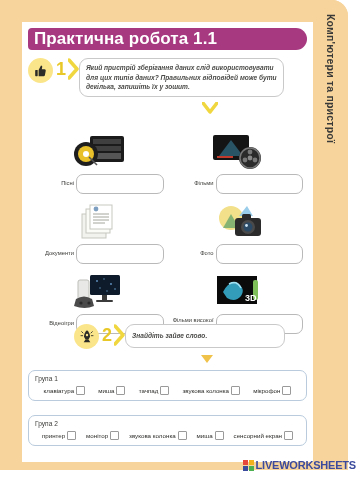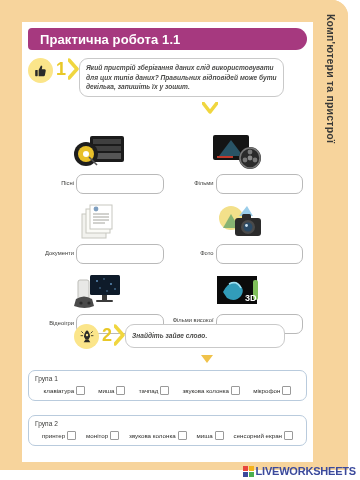--- a/index.html
+++ b/index.html
@@ -60,23 +60,23 @@
     position: absolute;
     left: 6px; top: 6px;
     width: 279px; height: 22px;
     background: #a6397f;
     border-radius: 4px 11px 11px 4px;
     display: flex;
     align-items: center;
   }
   .banner-title {
     color: #ffffff;
-    font-size: 13px;
+    font-size: 17px;
     font-weight: bold;
-    padding-left: 12px;
+    padding-left: 6px;
     letter-spacing: .1px;
   }
   
   .task {
     position: absolute;
     display: flex;
     align-items: flex-start;
   }
   .task-icon {
     width: 25px; height: 25px;
@@ -175,21 +175,21 @@
   .opt-box {
     width: 9px; height: 9px;
     border: 1px solid #9a9a9a;
     border-radius: 1px;
     background: #ffffff;
     flex: 0 0 auto;
   }
   
   .watermark {
     position: absolute;
-    right: 4px; bottom: 3px;
+    right: 4px; bottom: 9px;
     display: flex;
     align-items: center;
     gap: 2px;
   }
   .wm-logo {
     width: 11px; height: 11px;
     display: grid;
     grid-template-columns: 1fr 1fr;
     grid-template-rows: 1fr 1fr;
     gap: 1px;

